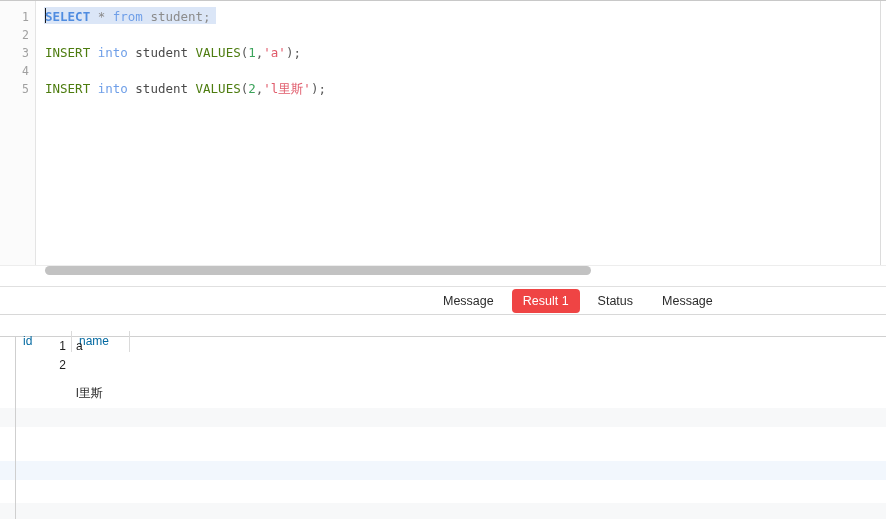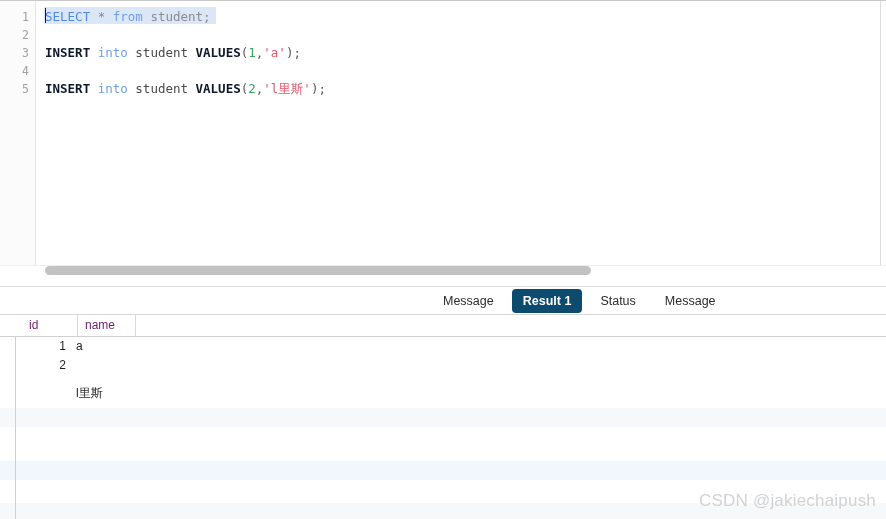--- a/index.html
+++ b/index.html
@@ -95,22 +95,22 @@
     height: 17px;
   }
   .caret {
     position: absolute;
     width: 1px;
     background: #1a1a1a;
     height: 15px;
   }
 
   
-  .k-kw   { color: #0f172a; font-weight: bold; }
-  .k-kw2  { color: #4f8ce0; font-weight: normal; }
+  .k-kw   { color: #4d7c0f; font-weight: normal; }
+  .k-kw2  { color: #4f8ce0; font-weight: bold; }
   .k-plain{ color: #4b4b4b; }
   .k-op   { color: #8a8a8a; }
   .k-num  { color: #3aa35a; }
   .k-str  { color: #e05a6a; }
   .k-punc { color: #5a5a5a; }
   .k-from { color: #6f9fe8; }
   .k-tbl  { color: #8c8c8c; }
   .k-semi { color: #8c8c8c; }
 
   
@@ -165,23 +165,23 @@
   .tab {
     font-size: 12.5px;
     color: #2b2b2b;
     padding: 4px 11px;
     border-radius: 4px;
     line-height: 16px;
     cursor: default;
     white-space: nowrap;
   }
   .tab.active {
-    background: #0c4a6e;
+    background: #ef4444;
     color: #ffffff;
-    font-weight: bold;
+    font-weight: normal;
   }
 
   
   .grid {
     position: absolute;
     top: 314px;
     left: 0;
     width: 886px;
     height: 205px;
     background: #ffffff;
@@ -204,31 +204,30 @@
     top: 0;
     left: 0;
     width: 886px;
     height: 22px;
     background: #ffffff;
     border-bottom: 1px solid #d0d0d0;
     box-sizing: border-box;
   }
   .hcell {
     position: absolute;
-    top: 0;
+    top: 16px;
     height: 21px;
     line-height: 21px;
     font-size: 12px;
-    color: #701a75;
+    color: #0369a1;
     padding-left: 7px;
     box-sizing: border-box;
     border-right: 1px solid #dadada;
     white-space: nowrap;
     overflow: hidden;
-    margin-left: 6px;
   }
 
   .grid-body {
     position: absolute;
     top: 22px;
     left: 0;
     width: 886px;
     height: 183px;
   }
   .row {
@@ -325,16 +324,15 @@
           <div class="col-rail"></div>
           <div class="cell num" style="left: 16px; width: 56px;">1</div>
           <div class="cell txt" style="left: 72px; width: 58px;">a</div>
         </div>
         <div class="row" style="top: 19px;">
           <div class="col-rail"></div>
           <div class="cell num" style="left: 16px; width: 56px;">2</div>
           <div class="cell txt" style="left: 72px; width: 58px; margin-top: 28px;">l里斯</div>
         </div>
       </div>
-    <div class="watermark">CSDN @jakiechaipush</div>
   </div>
 
 </div>
 
 </body></html>

